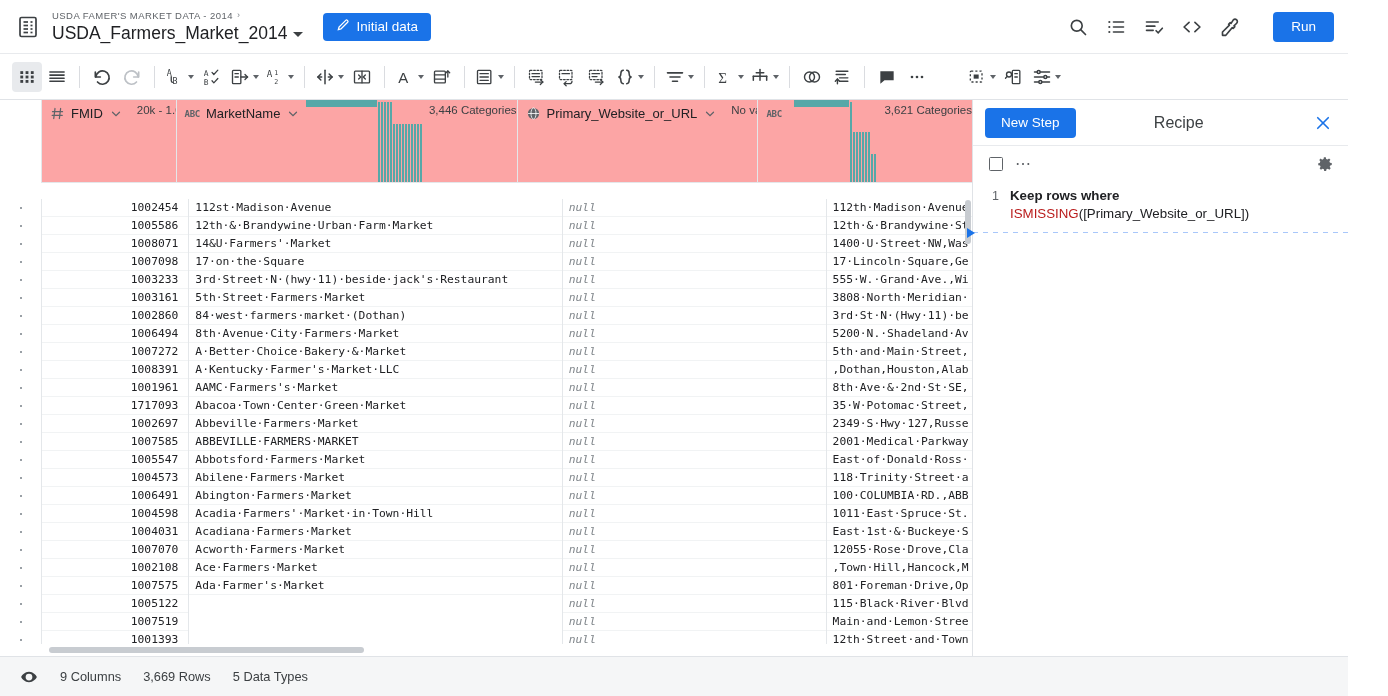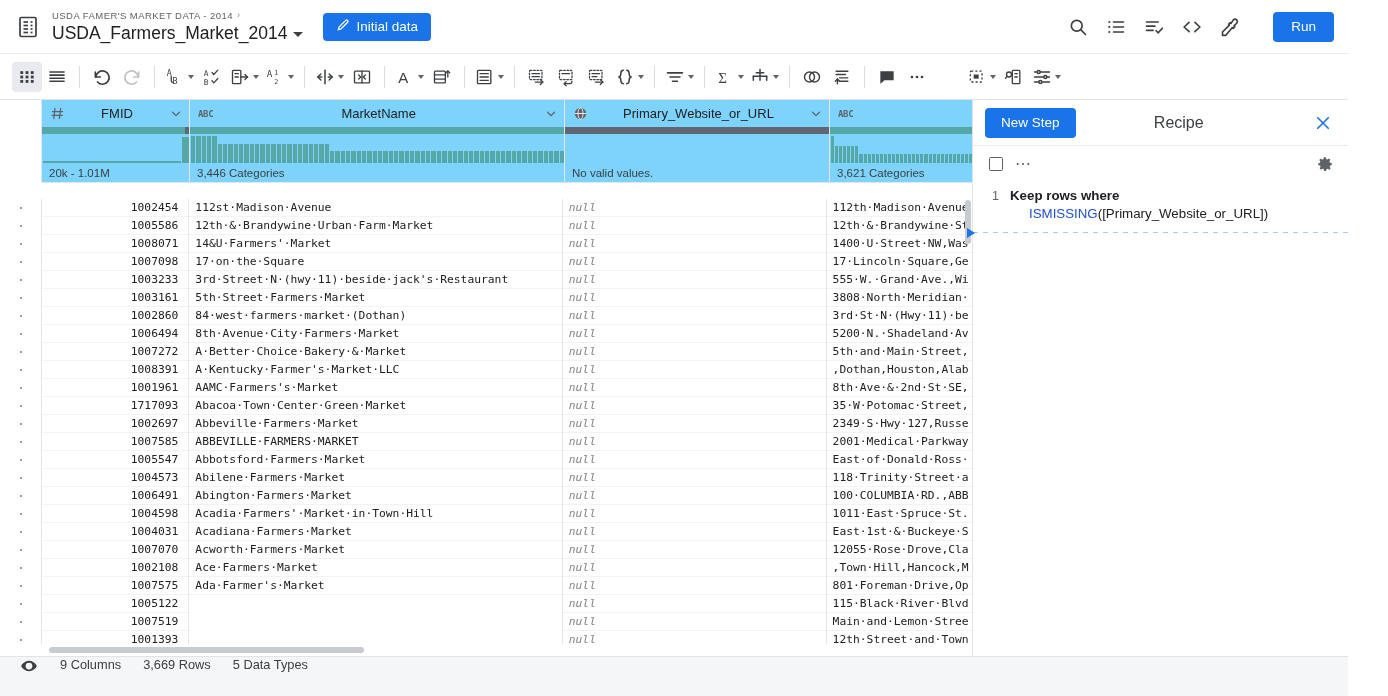--- a/index.html
+++ b/index.html
@@ -89,22 +89,22 @@
     width: 972px; flex: 0 0 972px; position: relative;
     background: #fff; display: flex; flex-direction: column; min-height: 0;
     overflow: hidden;
   }
   .gutter { width: 41px; flex: 0 0 41px; }
 
   
   .colhead-row { display: flex; height: 83px; flex: 0 0 83px; background: #fff; }
   .col {
     border-left: 1px solid #e4e7ea; border-bottom: 1px solid #e4e7ea;
-    display: flex; flex-direction: column; position: relative; overflow: hidden;
-    background: #7dd3fc;
+    display: flex; flex-direction: row; position: relative; overflow: hidden;
+    background: #fca5a5;
   }
   .col-title {
     height: 27px; display: flex; align-items: center;
     padding: 0 6px 0 8px; gap: 6px; position: relative;
   }
   .tyicon {
     font-size: 9px; font-weight: 700; color: #5f6368;
     font-family: "DejaVu Sans Mono", monospace; letter-spacing: -.3px;
     flex: 0 0 auto; display: flex; align-items: center;
   }
@@ -202,38 +202,38 @@
   .recipe-sub-spacer { flex: 1 1 auto; }
   .gear { width: 18px; height: 18px; color: #5f6368; cursor: pointer; }
   .gear svg { width: 18px; height: 18px; }
 
   .step-row {
     display: flex; align-items: flex-start; gap: 11px;
     padding: 5px 14px 10px 16px; position: relative;
   }
   .step-num { font-size: 12.5px; color: #5f6368; width: 10px; text-align: right; flex: 0 0 10px; line-height: 18px; }
   .step-txt { font-size: 13.3px; line-height: 18px; color: #202124; font-weight: 700; }
-  .step-txt .fn { color: #1d4ed8; font-weight: 400; margin-left: 19px; }
+  .step-txt .fn { color: #b91c1c; font-weight: 400; }
   .step-txt .pl { color: #202124; font-weight: 400; }
   .dash-line {
     position: absolute; left: 0; right: 0; bottom: 0; height: 1px;
     background-image: linear-gradient(to right, #a8c7fa 0, #a8c7fa 5px, transparent 5px, transparent 10px);
     background-size: 10px 1px;
   }
   .blue-arrow {
     position: absolute; left: -6px; bottom: -5px; width: 0; height: 0;
     border-top: 5px solid transparent; border-bottom: 5px solid transparent;
     border-left: 8px solid #1a73e8;
   }
 
   
   .statusbar {
     height: 40px; flex: 0 0 40px; background: #f5f6f7;
     border-top: 1px solid #e0e3e7;
-    display: flex; align-items: flex-start; padding-left: 20px; gap: 22px;
+    display: flex; align-items: center; padding-left: 20px; gap: 22px;
   }
   .eye { width: 18px; height: 18px; color: #3c4043; }
   .eye svg { width: 18px; height: 18px; }
   .st { font-size: 12.8px; color: #3c4043; }
 </style>
 </head>
 <body>
 
 <div class="app">
 

